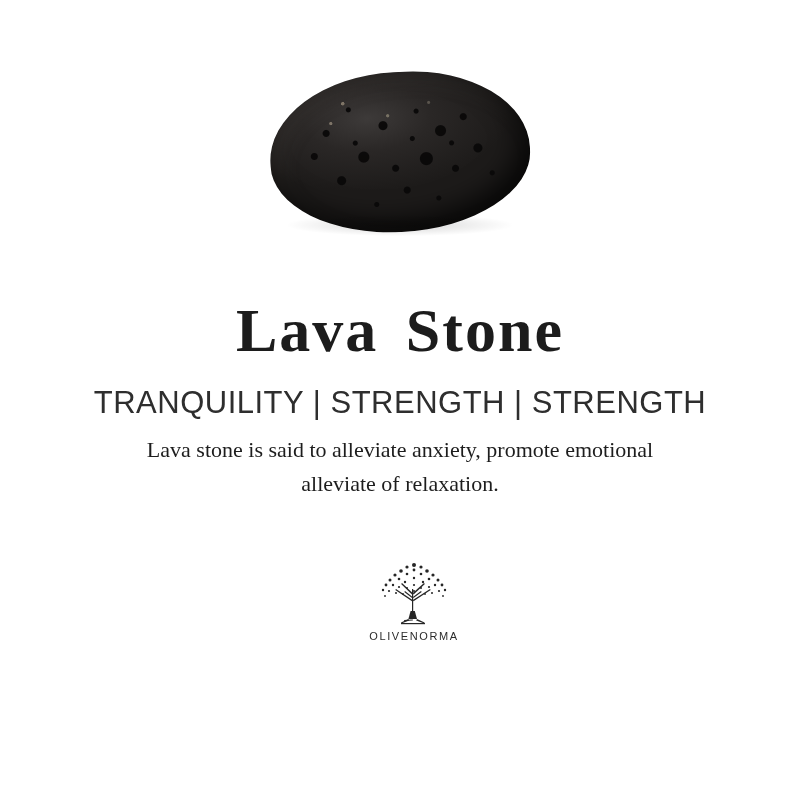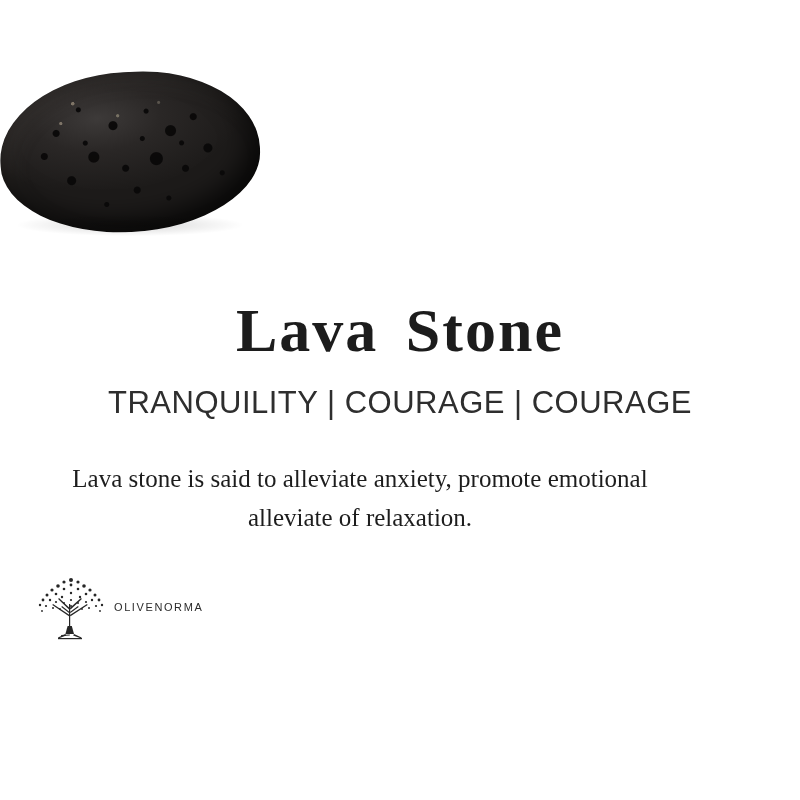--- a/index.html
+++ b/index.html
@@ -13,20 +13,21 @@
     font-family: "Liberation Sans", sans-serif;
     overflow: hidden;
   }
   .card {
     position: relative;
     width: 800px;
     height: 660px;
     background: #ffffff;
     display: flex;
     flex-direction: column;
+    align-items: center;
   }
 
   
   .stone-wrap {
     margin-top: 72px;
     width: 260px;
     height: 170px;
     position: relative;
   }
   .stone {
@@ -106,40 +107,40 @@
   .keywords {
     margin-top: 22px;
     font-family: "Liberation Sans", sans-serif;
     font-size: 31px;
     font-weight: 400;
     letter-spacing: 0.5px;
     color: #2e2e2e;
     text-align: center;
   }
   .description {
-    margin-top: 39px;
+    margin-top: 12px;
     font-family: "Liberation Serif", serif;
-    font-size: 25px;
+    font-size: 22px;
     line-height: 1.55;
     color: #1d1d1d;
     text-align: center;
     width: 720px;
   }
   .description .line {
     display: block;
   }
 
   
   .logo-wrap {
     position: absolute;
     bottom: 18px;
     left: 0;
     right: 0;
     display: flex;
-    flex-direction: row;
+    flex-direction: column;
     align-items: center;
     padding-left: 28px;
   }
   .logo-mark {
     width: 86px;
     height: 74px;
     display: block;
   }
   .logo-text {
     margin-top: 3px;
@@ -157,21 +158,21 @@
   <div class="stone-wrap">
     <div class="stone">
       <div class="pores"></div>
       <div class="speckle"></div>
     </div>
     <div class="stone-shadow"></div>
   </div>
 
   <div class="title">Lava  Stone</div>
 
-  <div class="keywords">TRANQUILITY | COURAGE | COURAGE</div>
+  <div class="keywords">TRANQUILITY | STRENGTH | STRENGTH</div>
 
   <div class="description">
     <span class="line">Lava stone is said to alleviate anxiety, promote emotional</span>
     <span class="line">alleviate of relaxation.</span>
   </div>
 
   <div class="logo-wrap">
     <svg class="logo-mark" viewBox="0 0 86 74" aria-hidden="true">
       <g fill="#262626">
 

